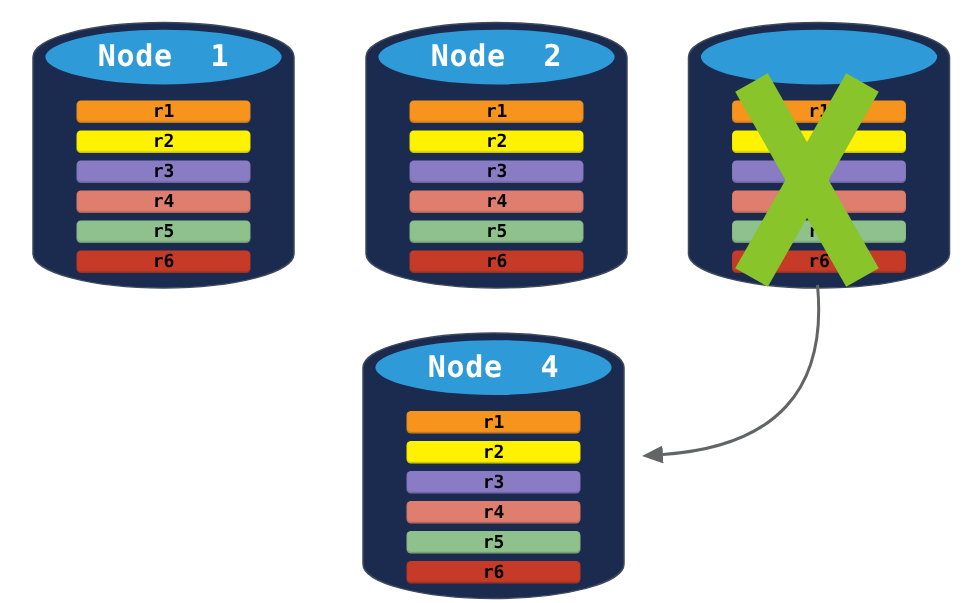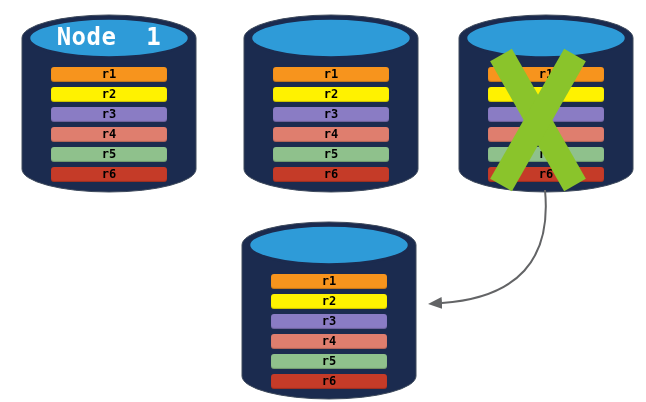--- a/index.html
+++ b/index.html
@@ -43,21 +43,21 @@
     stroke-width: 2.5;
   }
   .node-title {
     position: absolute;
     top: 19px;
     left: 0;
     right: 0;
     text-align: center;
     color: var(--c-title, #ffffff);
     font-weight: bold;
-    font-size: 24px;
+    font-size: 20px;
     line-height: 22px;
     white-space: pre;
     letter-spacing: 0.5px;
   }
   .rows {
     position: absolute;
     top: 60px;
     left: 30px;
     right: 30px;
     display: flex;
@@ -136,20 +136,21 @@
     <span class="row-label">r6</span>
   </div>
       </div>
   </div>
 
   <div class="node node-2">
     <svg class="cyl" viewBox="0 0 176 186">
       <path class="cyl-body" d="M1,31 a87,23 0 0 1 174,0 v131 a87,23 0 0 1 -174,0 z"></path>
       <ellipse class="cyl-top" cx="88" cy="31" rx="80" ry="19.5"></ellipse>
     </svg>
+    <div class="node-title">Node  2</div>
     <div class="rows">
         <div class="row" style="background: rgb(247, 148, 29);">
     <span class="row-label">r1</span>
   </div>
         <div class="row" style="background: rgb(255, 242, 0);">
     <span class="row-label">r2</span>
   </div>
         <div class="row" style="background: rgb(138, 124, 196);">
     <span class="row-label">r3</span>
   </div>
@@ -194,20 +195,21 @@
       <line x1="10" y1="5" x2="84" y2="135"></line>
       <line x1="84" y1="5" x2="10" y2="135"></line>
     </svg>
   </div>
 
   <div class="node node-4">
     <svg class="cyl" viewBox="0 0 176 186">
       <path class="cyl-body" d="M1,31 a87,23 0 0 1 174,0 v131 a87,23 0 0 1 -174,0 z"></path>
       <ellipse class="cyl-top" cx="88" cy="31" rx="80" ry="19.5"></ellipse>
     </svg>
+    <div class="node-title">Node  4</div>
     <div class="rows">
         <div class="row" style="background: rgb(247, 148, 29);">
     <span class="row-label">r1</span>
   </div>
         <div class="row" style="background: rgb(255, 242, 0);">
     <span class="row-label">r2</span>
   </div>
         <div class="row" style="background: rgb(138, 124, 196);">
     <span class="row-label">r3</span>
   </div>

